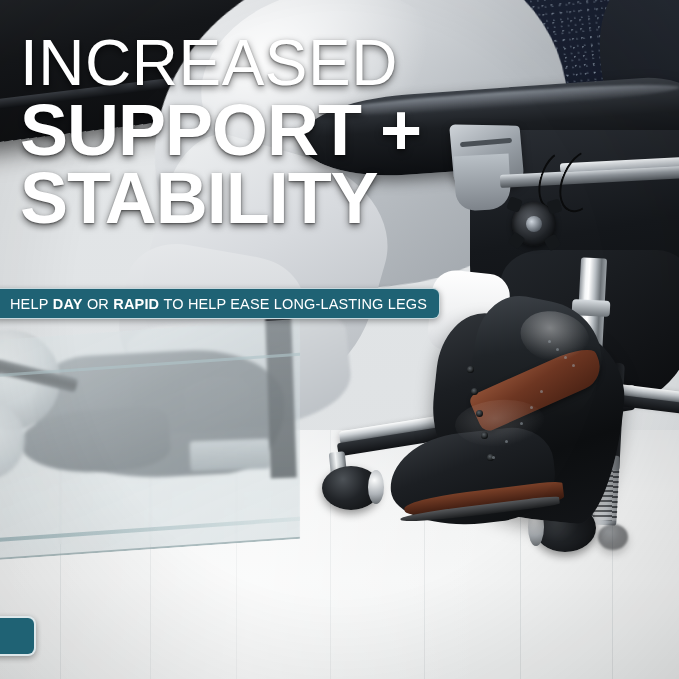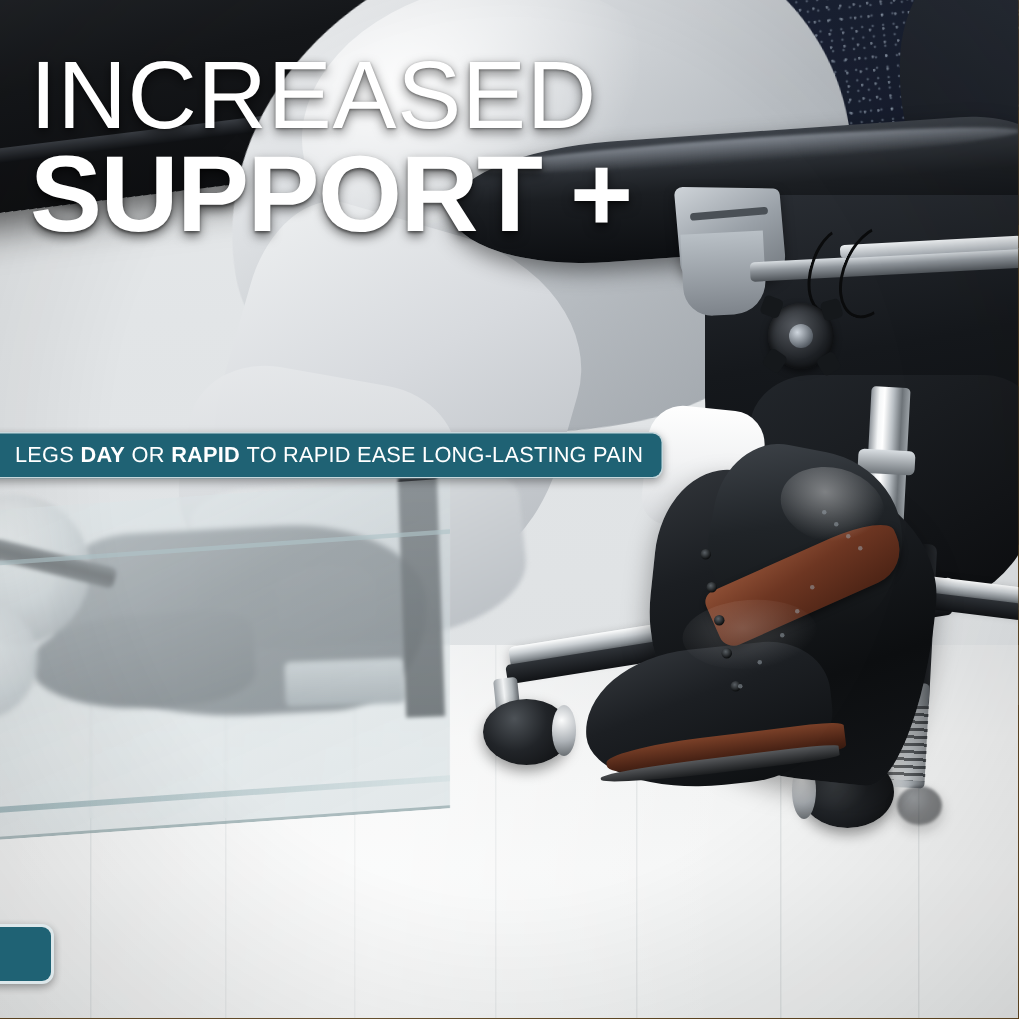--- a/index.html
+++ b/index.html
@@ -555,31 +555,32 @@
     <div class="glass"></div>
     <div class="glass-edge2"></div>
     <div class="glass-edge"></div>
 
     <div class="vignette"></div>
   </div>
 
   <div class="headline">
     <span class="hl-line1">INCREASED</span>
     <span class="hl-line2">SUPPORT +</span>
+    <span class="hl-line3">STABILITY</span>
   </div>
 
   <div class="banner banner-top">
-    <span class="b-reg">LEGS</span>
+    <span class="b-reg">HELP</span>
       <span class="sp"></span>
       <span class="b-strong">DAY</span>
       <span class="sp"></span>
       <span class="b-reg">OR</span>
       <span class="sp"></span>
       <span class="b-strong">RAPID</span>
       <span class="sp"></span>
-      <span class="b-reg">TO RAPID EASE LONG-LASTING PAIN</span>
+      <span class="b-reg">TO HELP EASE LONG-LASTING LEGS</span>
   </div>
 
   <div class="banner banner-bottom">
       <span class="sp"></span>
   </div>
 
 </div>
 
 </body></html>

